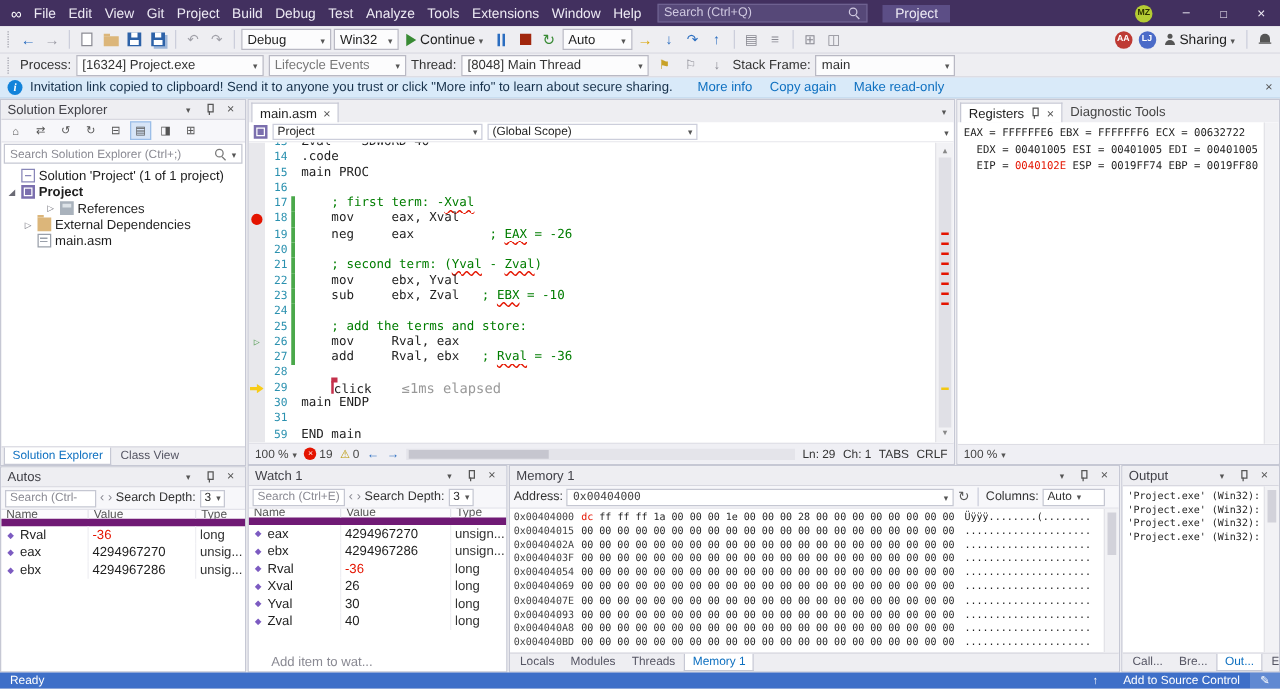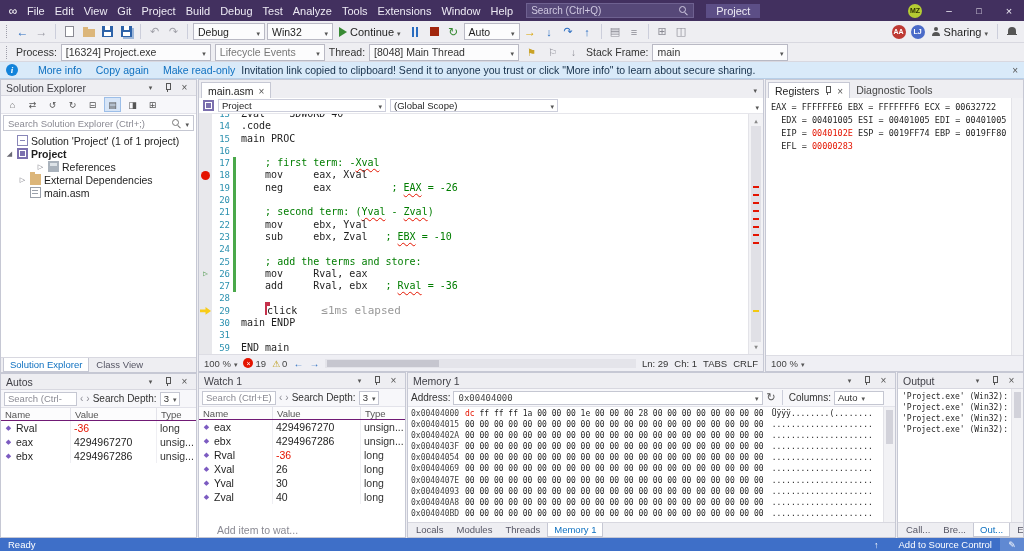--- a/index.html
+++ b/index.html
@@ -96,21 +96,21 @@
 #pane-output{left:897px;top:293px;width:127px;height:166px}
 .phead{height:16px;background:#EEEEF2;border-bottom:1px solid #D8D8E0;display:flex;align-items:center;gap:4px;padding:0 5px;font-size:10.5px;color:#3F3F46;flex:none}
 .hbtn{width:13px;height:13px;display:flex;align-items:center;justify-content:center}
 .ptool{height:18px;background:#F7F7FA;border-bottom:1px solid #E3E3EA;display:flex;align-items:center;gap:3px;padding:0 3px;font-size:10px;color:#444;flex:none;white-space:nowrap}
 .sbox{height:14px;background:#fff;border:1px solid #C5C7D2;display:flex;align-items:center;gap:3px;padding:0 3px;color:#8A8A93;font-size:9.5px;overflow:hidden;white-space:nowrap}
 .dcombo{height:14px;background:#fff;border:1px solid #C5C7D2;display:flex;align-items:center;gap:4px;padding:0 3px;font-size:9.5px;color:#333}
 .g-prev::before{content:"‹";color:#8A8A93}
 .g-next::before{content:"›";color:#8A8A93}
 .g-refresh::before{content:"↻";color:#555;font-size:11px}
 
-.gridhead{height:13px;display:flex;align-items:stretch;border-bottom:1px solid #701a75;background:#FCFCFD;color:#555;font-size:9.5px;flex:none}
+.gridhead{height:13px;display:flex;align-items:stretch;border-bottom:6px solid #701a75;background:#FCFCFD;color:#555;font-size:9.5px;flex:none}
 .gh{padding:0 4px;border-right:1px solid #E3E3EA;display:flex;align-items:center;overflow:hidden}
 .ghtype{flex:1;border-right:none}
 #pane-autos .ghname{width:70px}#pane-autos .ghval{width:86px}
 #pane-watch .ghname{width:74px}#pane-watch .ghval{width:88px}
 .vbody{flex:1;overflow:hidden}
 .vrow{height:14px;display:flex;align-items:stretch;font-size:10.5px}
 .vc{padding:0 3px;border-right:1px solid #EFEFF3;display:inline-flex;align-items:center;gap:3px;overflow:hidden;white-space:nowrap;flex:none}
 .vtype{flex:1;border-right:none;color:#333}
 .vicon{color:#7C5BC1;font-size:7px;width:9px;text-align:center;flex:none}
 .red{color:#E41400}
@@ -245,21 +245,21 @@
       <span class="ic-save ic-saveall"></span>
     </span>
   <span class="sep"></span>
   <span class="tbi g-undo"></span>
   <span class="tbi g-redo"></span>
   <span class="sep"></span>
   <div class="combo" style="width:72px">
     <span>Debug</span>
       <span class="chev"></span>
   </div>
-  <div class="combo" style="width:66px">
+  <div class="combo" style="width:52px">
     <span>Win32</span>
       <span class="chev"></span>
   </div>
   <div class="tbtn">
     <span class="playtri"></span>
     <span style="color:#1E1E1E">Continue</span>
     <span class="chev"></span>
   </div>
   <span class="tbi">
       <span class="ic-pause"></span>
@@ -309,30 +309,30 @@
   </div>
   <span class="lbl">Thread:</span>
   <div class="combo" style="width:150px">
     <span>[8048] Main Thread</span>
       <span class="chev"></span>
   </div>
   <span class="tbi g-flag1"></span>
   <span class="tbi g-flag2"></span>
   <span class="tbi g-darr"></span>
   <span class="lbl">Stack Frame:</span>
-  <div class="combo" style="width:136px">
+  <div class="combo" style="width:112px">
     <span>main</span>
       <span class="chev"></span>
   </div>
 </div>
 
 <div id="infobar">
   <span id="ib-info"></span>
+  <span id="ib-msg">Invitation link copied to clipboard! Send it to anyone you trust or click "More info" to learn about secure sharing.</span>
   <span id="ib-links"><span class="iblink">More info</span><span class="iblink">Copy again</span><span class="iblink">Make read-only</span></span>
-  <span id="ib-msg">Invitation link copied to clipboard! Send it to anyone you trust or click "More info" to learn about secure sharing.</span>
   <span class="sp"></span>
   <span class="g-x"></span>
 </div>
 
 <div id="main">
 
   <div class="pane" id="pane-solution">
     <div class="phead">
       <span>Solution Explorer</span>
       <span class="sp"></span>
@@ -774,21 +774,20 @@
         <span class="g-x"></span>
       </div>
       <div class="dtab ina">
         <span>Diagnostic Tools</span>
       </div>
     </div>
     <div id="regbody">
       <div class="rline"><span>EAX = FFFFFFE6 EBX = FFFFFFF6 ECX = 00632722</span></div>
         <div class="rline"><span>  EDX = 00401005 ESI = 00401005 EDI = 00401005</span></div>
         <div class="rline"><span>  EIP = </span><span class="red">0040102E</span><span> ESP = 0019FF74 EBP = 0019FF80</span></div>
-        <div class="rline"><span>  EFL = </span><span class="red">00000283</span></div>
         <div class="rsb"></div>
     </div>
     <div id="regzoom">
       <span>100 %</span>
       <span class="chev"></span>
     </div>
   </div>
 
   <div class="pane" id="pane-output">
     <div class="phead">

